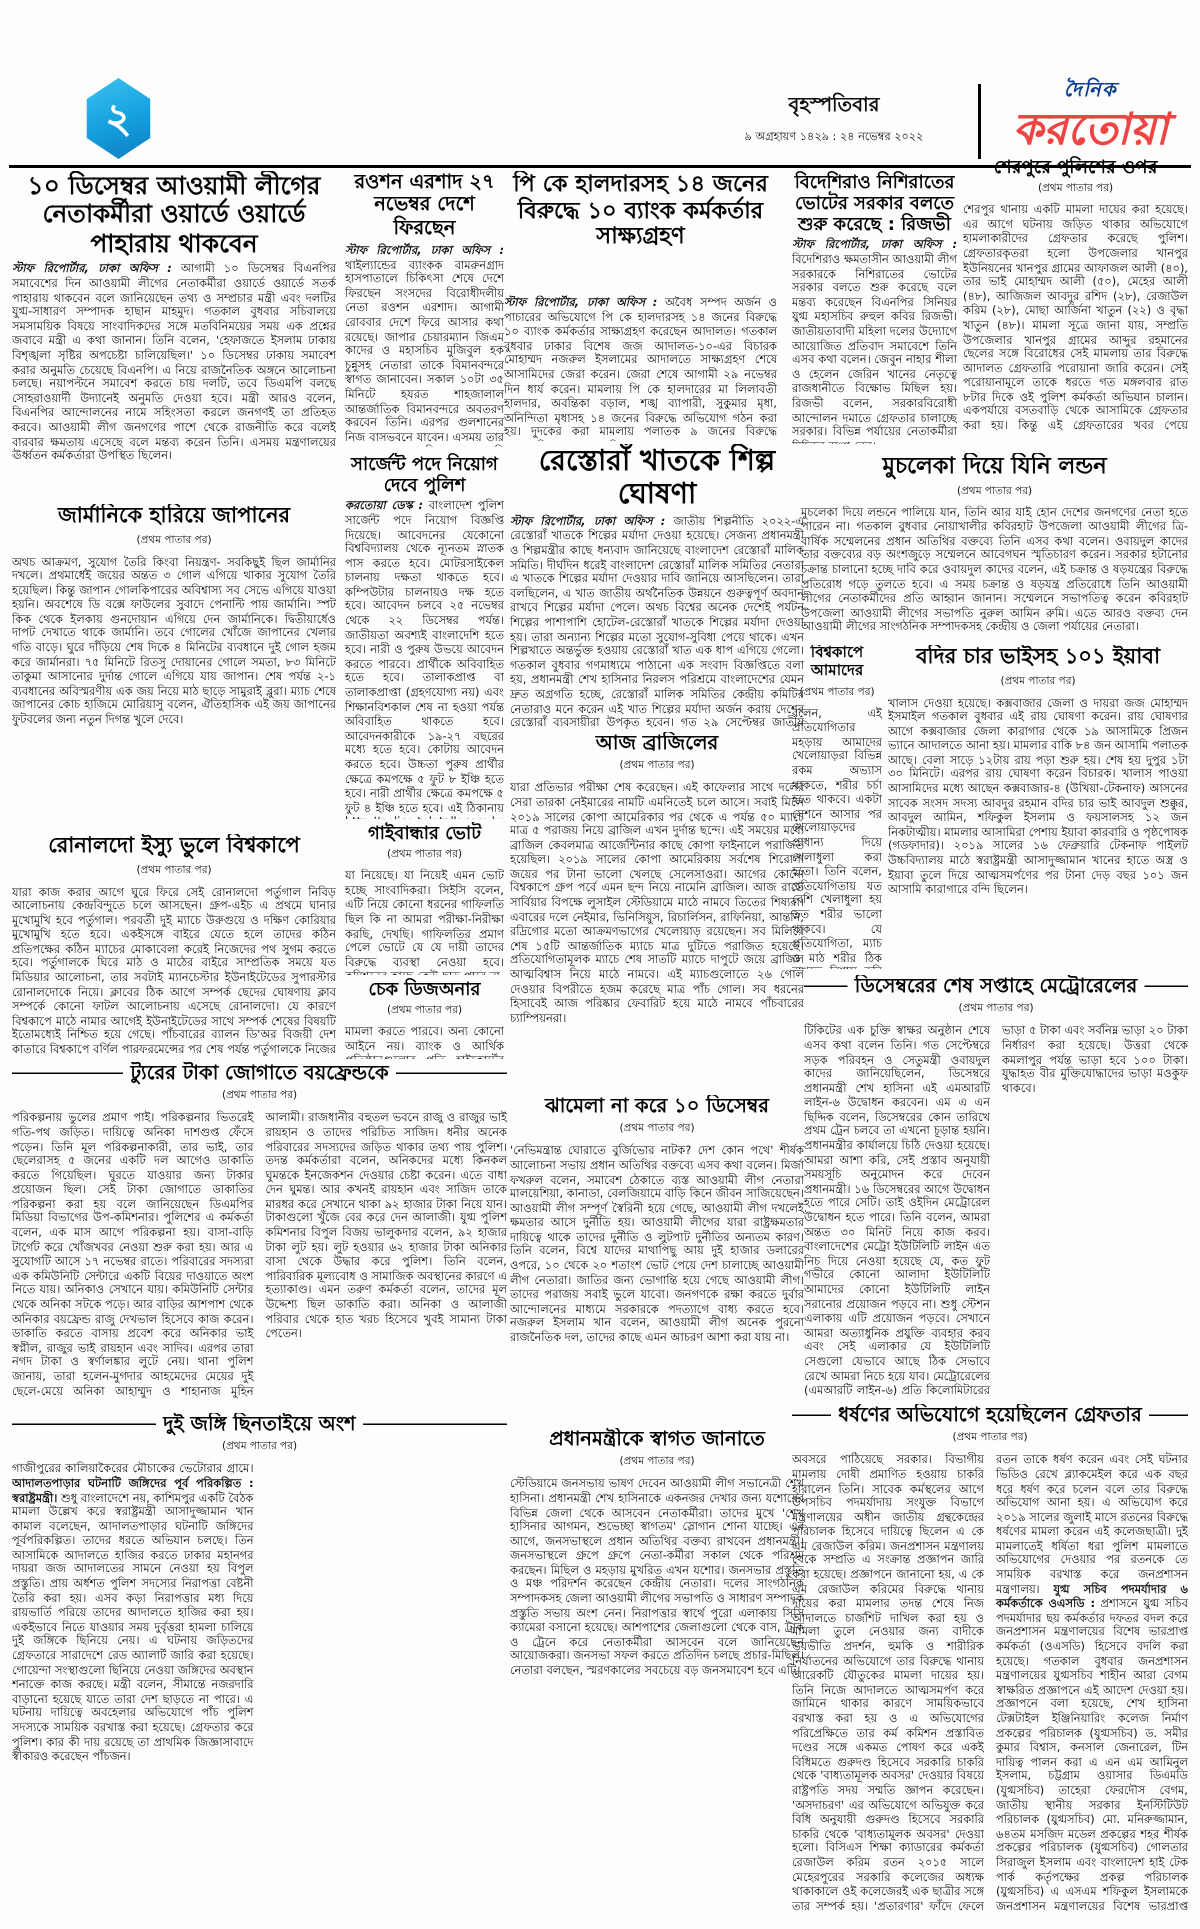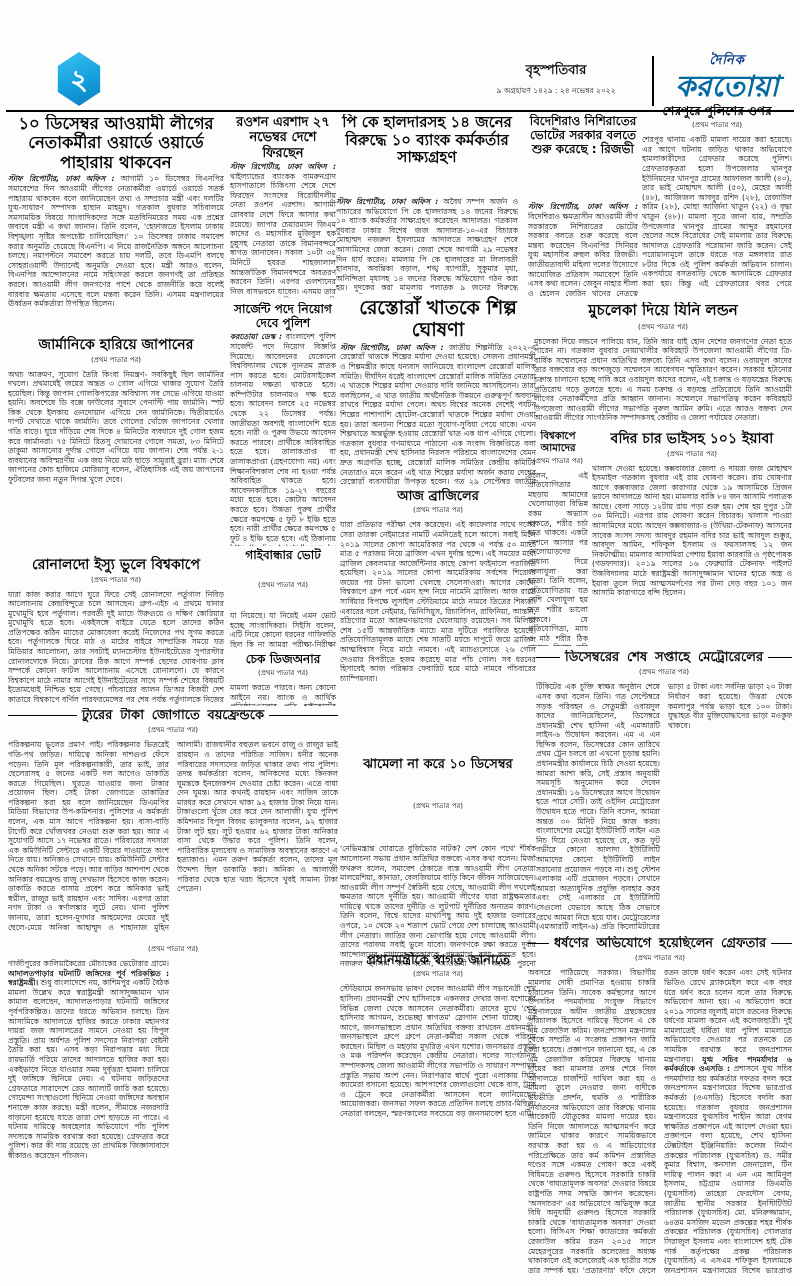--- a/index.html
+++ b/index.html
@@ -14,58 +14,58 @@
     background:linear-gradient(160deg,#3cc3f2 0%,#149fdd 55%,#0d7cc0 100%);
     clip-path:polygon(50% 0%,96% 26%,96% 74%,50% 100%,4% 74%,4% 26%);
     display:flex; align-items:center; justify-content:center; }
   .hexlogo span { color:#fff; font-size:27px; font-weight:bold; line-height:1; }
   .dateblock { position:absolute; left:470px; top:60px; width:172px; text-align:center; }
   .weekday { font-size:13px; font-weight:bold; }
   .dateline { font-size:7.5px; margin-top:4px; }
   .mast-divider { position:absolute; left:652px; top:56px; width:2px; height:50px; background:#000; }
   .brand { position:absolute; left:660px; top:50px; width:134px; text-align:center;font-style:italic; }
   .brand-top { font-size:13px; font-weight:bold; color:#0d3e91; letter-spacing:1px; }
-  .brand-main { font-size:29px; font-weight:bold; color:#0369a1; line-height:1.05; }
+  .brand-main { font-size:29px; font-weight:bold; color:#ef4444; line-height:1.05; }
   .top-rule { position:absolute; left:6px; top:110px; width:788px; border-top:2px solid #000; }
 
   
   .art { position:absolute; overflow:hidden; display:flex; flex-direction:column; }
   .hl { font-weight:bold; text-align:center; line-height:1.18; color:#050505; }
   .s19{font-size:19px}.s17{font-size:16.5px}.s16{font-size:15px}.s15{font-size:14px}
   .s14{font-size:13px}.s13{font-size:12px}.s11{font-size:10px}
   .cont { font-size:7px; text-align:center; margin:1px 0 2px; }
   .bodytxt { flex:1; overflow:hidden; font-size:7.6px; line-height:9.6px;
              text-align:justify; margin-top:2px; }
   .cols2 { column-count:2; column-gap:8px; column-fill:auto; height:100%; }
   .byline { font-weight:bold; font-style:italic; }
   .subhead { font-weight:bold; }
-  .dash-hl { display:flex; align-items:center; gap:5px;font-family:Liberation Mono, monospace; }
+  .dash-hl { display:flex; align-items:center; gap:5px; }
   .dash-rule { flex:1; border-top:1.6px solid #000; }
 
   
   #a01{left:8px;   top:114px; width:216px; height:218px;}
   #a02{left:230px; top:114px; width:106px; height:184px;}
   #a03{left:336px; top:114px; width:182px; height:180px;gap:28px;}
-  #a04{left:528px; top:114px; width:110px; height:182px;gap:44px;}
+  #a04{left:528px; top:114px; width:110px; height:182px;}
   #a05{left:642px; top:104px; width:150px; height:184px;}
   #a06{left:534px; top:302px; width:258px; height:124px;}
   #a07{left:592px; top:430px; width:200px; height:216px;}
   #a12{left:528px; top:430px; width:60px;  height:216px;}
   #a18{left:536px; top:650px; width:256px; height:282px;}
   #a21{left:528px; top:936px; width:264px; height:344px;}
   #a08{left:8px;   top:336px; width:216px; height:216px;}
   #a13{left:8px;   top:556px; width:216px; height:148px;}
   #a16{left:8px;   top:708px; width:330px; height:230px;}
   #a19{left:8px;   top:942px; width:330px; height:338px;}
   #a09{left:230px; top:302px; width:106px; height:244px;}
-  #a14{left:230px; top:548px; width:106px; height:102px;gap:16px;}
+  #a14{left:230px; top:548px; width:106px; height:102px;}
   #a15{left:230px; top:652px; width:106px; height:54px;}
   #a10{left:340px; top:296px; width:196px; height:190px;}
   #a11{left:340px; top:488px; width:196px; height:248px;justify-content:center;}
-  #a17{left:340px; top:756px; width:196px; height:212px;gap:28px;}
+  #a17{left:340px; top:730px; width:196px; height:212px;}
   #a20{left:340px; top:952px; width:196px; height:328px;}
 </style>
 </head>
 <body>
 
 <div id="page">
 
   <header>
     <div class="hexlogo">
       <span>২</span>
@@ -162,20 +162,25 @@
     <div class="dash-hl">
       <span class="dash-rule"></span>
       <h2 class="hl s14">ট্যুরের টাকা জোগাতে বয়ফ্রেন্ডকে</h2>
       <span class="dash-rule"></span>
     </div>
     <div class="cont">(প্রথম পাতার পর)</div>
     <p class="bodytxt cols2">পরিকল্পনায় ভুলের প্রমাণ পাই। পরিকল্পনার ভিতরেই গতি-পথ জড়িত। দায়িত্বে অনিকা দাশগুপ্ত ফেঁসে পড়েন। তিনি মূল পরিকল্পনাকারী, তার ভাই, তার ছেলেরাসহ ৫ জনের একটি দল আগেও ডাকাতি করতে গিয়েছিল। ঘুরতে যাওয়ার জন্য টাকার প্রয়োজন ছিল। সেই টাকা জোগাতে ডাকাতির পরিকল্পনা করা হয় বলে জানিয়েছেন ডিএমপির মিডিয়া বিভাগের উপ-কমিশনার। পুলিশের এ কর্মকর্তা বলেন, এক মাস আগে পরিকল্পনা হয়। বাসা-বাড়ি টার্গেট করে খোঁজখবর নেওয়া শুরু করা হয়। আর এ সুযোগটি আসে ১৭ নভেম্বর রাতে। পরিবারের সদস্যরা এক কমিউনিটি সেন্টারে একটি বিয়ের দাওয়াতে অংশ নিতে যায়। অনিকাও সেখানে যায়। কমিউনিটি সেন্টার থেকে অনিকা সটকে পড়ে। আর বাড়ির আশপাশ থেকে অনিকার বয়ফ্রেন্ড রাজু দেখভাল হিসেবে কাজ করেন। ডাকাতি করতে বাসায় প্রবেশ করে অনিকার ভাই স্বপ্নীল, রাজুর ভাই রায়হান এবং সাদিব। এরপর তারা নগদ টাকা ও স্বর্ণালঙ্কার লুটে নেয়। থানা পুলিশ জানায়, তারা হলেন-মুগদার আহমেদের মেয়ের দুই ছেলে-মেয়ে অনিকা আহাম্মুদ ও শাহানাজ মুহিন আলামী। রাজধানীর বহুতল ভবনে রাজু ও রাজুর ভাই রায়হান ও তাদের পরিচিত সাজিদ। ধনীর অনেক পরিবারের সদস্যদের জড়িত থাকার তথ্য পায় পুলিশ। তদন্ত কর্মকর্তারা বলেন, অনিকদের মধ্যে কিনকল ঘুমন্তকে ইনজেকশন দেওয়ার চেষ্টা করেন। এতে বাধা দেন ঘুমন্ত। আর কখনই রায়হান এবং সাজিদ তাকে মারধর করে সেখানে থাকা ৯২ হাজার টাকা নিয়ে যান। টাকাগুলো খুঁজে বের করে দেন আলাজী। যুগ্ম পুলিশ কমিশনার বিপুল বিজয় ভালুকদার বলেন, ৯২ হাজার টাকা লুট হয়। লুট হওয়ার ৬২ হাজার টাকা অনিকার বাসা থেকে উদ্ধার করে পুলিশ। তিনি বলেন, পারিবারিক মূল্যবোধ ও সামাজিক অবস্থানের কারণে এ হত্যাকাণ্ড। এমন তরুণ কর্মকর্তা বলেন, তাদের মূল উদ্দেশ্য ছিল ডাকাতি করা। অনিকা ও আলাজী পরিবার থেকে হাত খরচ হিসেবে খুবই সামান্য টাকা পেতেন।</p>
   </section>
 
   <section class="art" id="a19">
+    <div class="dash-hl">
+      <span class="dash-rule"></span>
+      <h2 class="hl s14">দুই জঙ্গি ছিনতাইয়ে অংশ</h2>
+      <span class="dash-rule"></span>
+    </div>
     <div class="cont">(প্রথম পাতার পর)</div>
     <p class="bodytxt cols2"><span>গাজীপুরের কালিয়াকৈরের মৌচাকের ভেটোরার গ্রামে।</span> <span class="subhead">আদালতপাড়ার ঘটনাটি জঙ্গিদের পূর্ব পরিকল্পিত : স্বরাষ্ট্রমন্ত্রী।</span> <span>শুধু বাংলাদেশে নয়, কাশিমপুর একটি বৈঠক মামলা উল্লেখ করে স্বরাষ্ট্রমন্ত্রী আসাদুজ্জামান খান কামাল বলেছেন, আদালতপাড়ার ঘটনাটি জঙ্গিদের পূর্বপরিকল্পিত। তাদের ধরতে অভিযান চলছে। তিন আসামিকে আদালতে হাজির করতে ঢাকার মহানগর দায়রা জজ আদালতের সামনে নেওয়া হয় বিপুল প্রস্তুতি। প্রায় অর্ধশত পুলিশ সদস্যের নিরাপত্তা বেষ্টনী তৈরি করা হয়। এসব কড়া নিরাপত্তার মধ্য দিয়ে রায়ভার্তি পরিয়ে তাদের আদালতে হাজির করা হয়। একইভাবে নিতে যাওয়ার সময় দুর্বৃত্তরা হামলা চালিয়ে দুই জঙ্গিকে ছিনিয়ে নেয়। এ ঘটনায় জড়িতদের গ্রেফতারে সারাদেশে রেড অ্যালার্ট জারি করা হয়েছে। গোয়েন্দা সংস্থাগুলো ছিনিয়ে নেওয়া জঙ্গিদের অবস্থান শনাক্তে কাজ করছে। মন্ত্রী বলেন, সীমান্তে নজরদারি বাড়ানো হয়েছে যাতে তারা দেশ ছাড়তে না পারে। এ ঘটনায় দায়িত্বে অবহেলার অভিযোগে পাঁচ পুলিশ সদস্যকে সাময়িক বরখাস্ত করা হয়েছে। গ্রেফতার করে পুলিশ। কার কী দায় রয়েছে তা প্রাথমিক জিজ্ঞাসাবাদে স্বীকারও করেছেন পাঁচজন।</span></p>
   </section>
 
   <section class="art" id="a09">
     <h2 class="hl s13">সার্জেন্ট পদে নিয়োগ দেবে পুলিশ</h2>
     <p class="bodytxt"><span class="byline">করতোয়া ডেস্ক :</span> <span>বাংলাদেশ পুলিশ সার্জেন্ট পদে নিয়োগ বিজ্ঞপ্তি দিয়েছে। আবেদনের যেকোনো বিশ্ববিদ্যালয় থেকে ন্যূনতম স্নাতক পাস করতে হবে। মোটরসাইকেল চালনায় দক্ষতা থাকতে হবে। কম্পিউটার চালনায়ও দক্ষ হতে হবে। আবেদন চলবে ২৫ নভেম্বর থেকে ২২ ডিসেম্বর পর্যন্ত। জাতীয়তা অবশ্যই বাংলাদেশি হতে হবে। নারী ও পুরুষ উভয়ে আবেদন করতে পারবে। প্রার্থীকে অবিবাহিত হতে হবে। তালাকপ্রাপ্ত বা তালাকপ্রাপ্তা (গ্রহণযোগ্য নয়) এবং শিক্ষানবিশকাল শেষ না হওয়া পর্যন্ত অবিবাহিত থাকতে হবে। আবেদনকারীকে ১৯-২৭ বছরের মধ্যে হতে হবে। কোটায় আবেদন করতে হবে। উচ্চতা পুরুষ প্রার্থীর ক্ষেত্রে কমপক্ষে ৫ ফুট ৮ ইঞ্চি হতে হবে। নারী প্রার্থীর ক্ষেত্রে কমপক্ষে ৫ ফুট ৪ ইঞ্চি হতে হবে। এই ঠিকানায় http://police.teletalk.com.bd আবেদন করা যাবে।</span></p>
   </section>
 
   <section class="art" id="a14">

